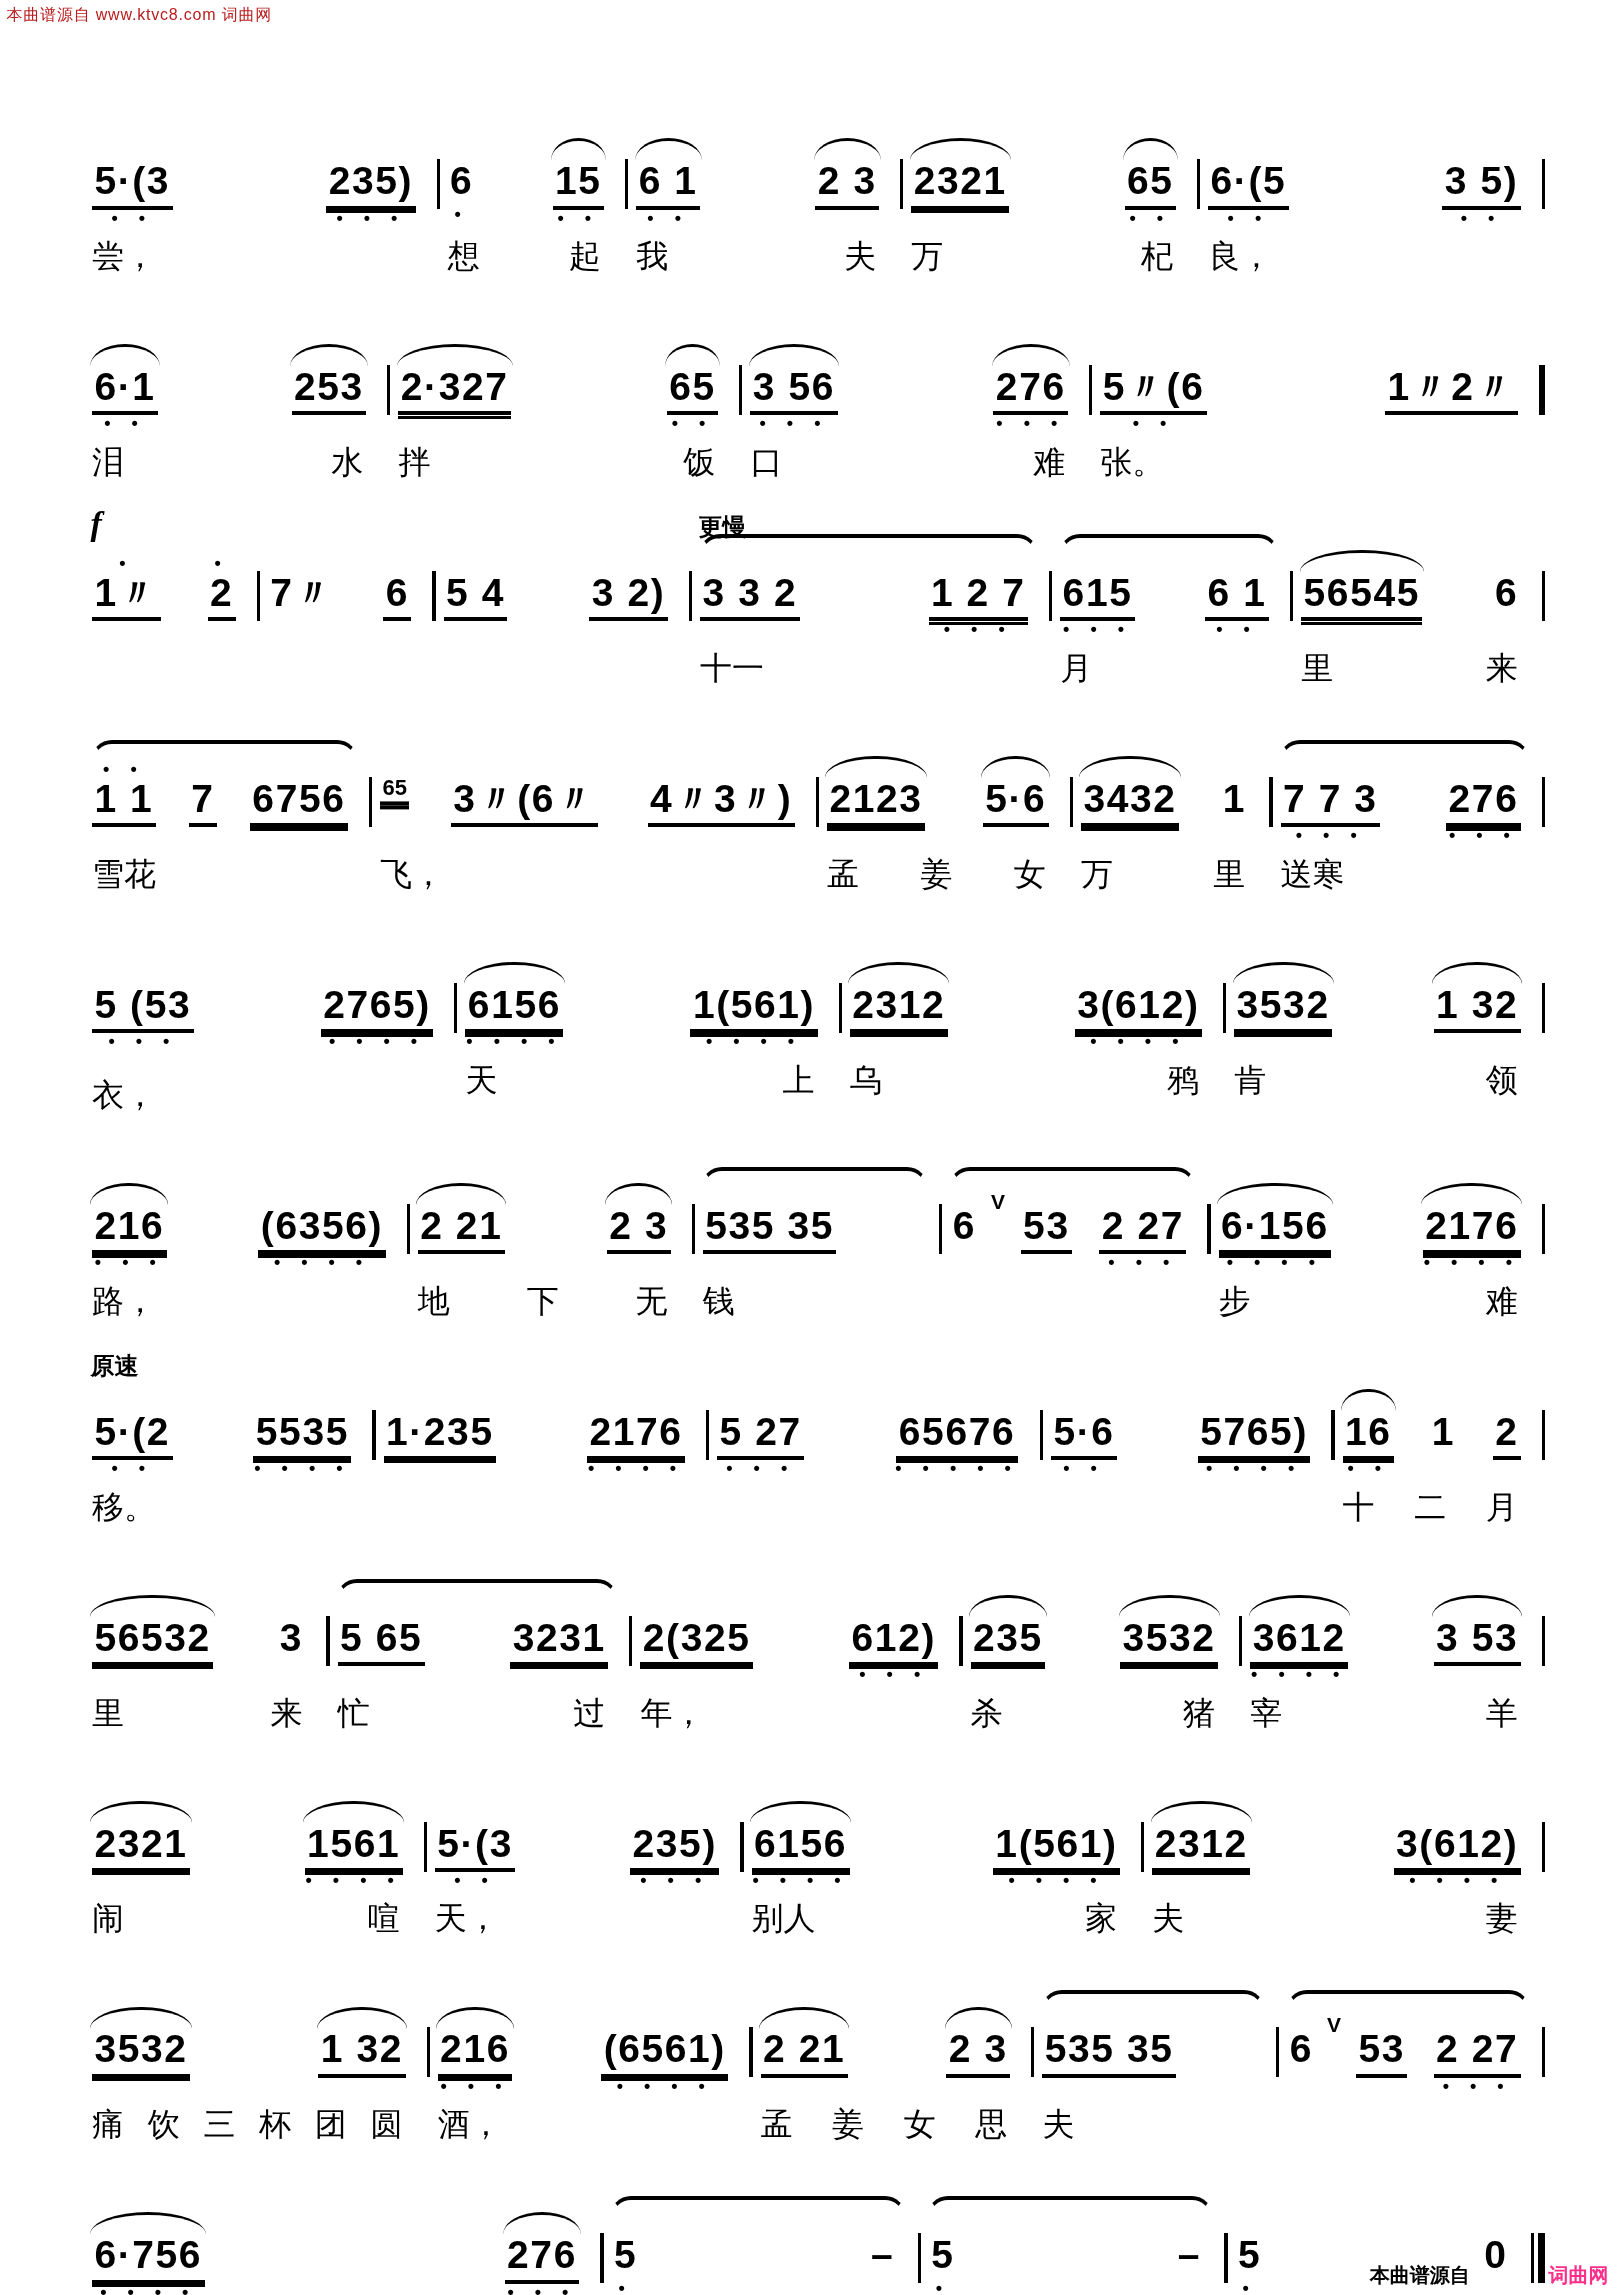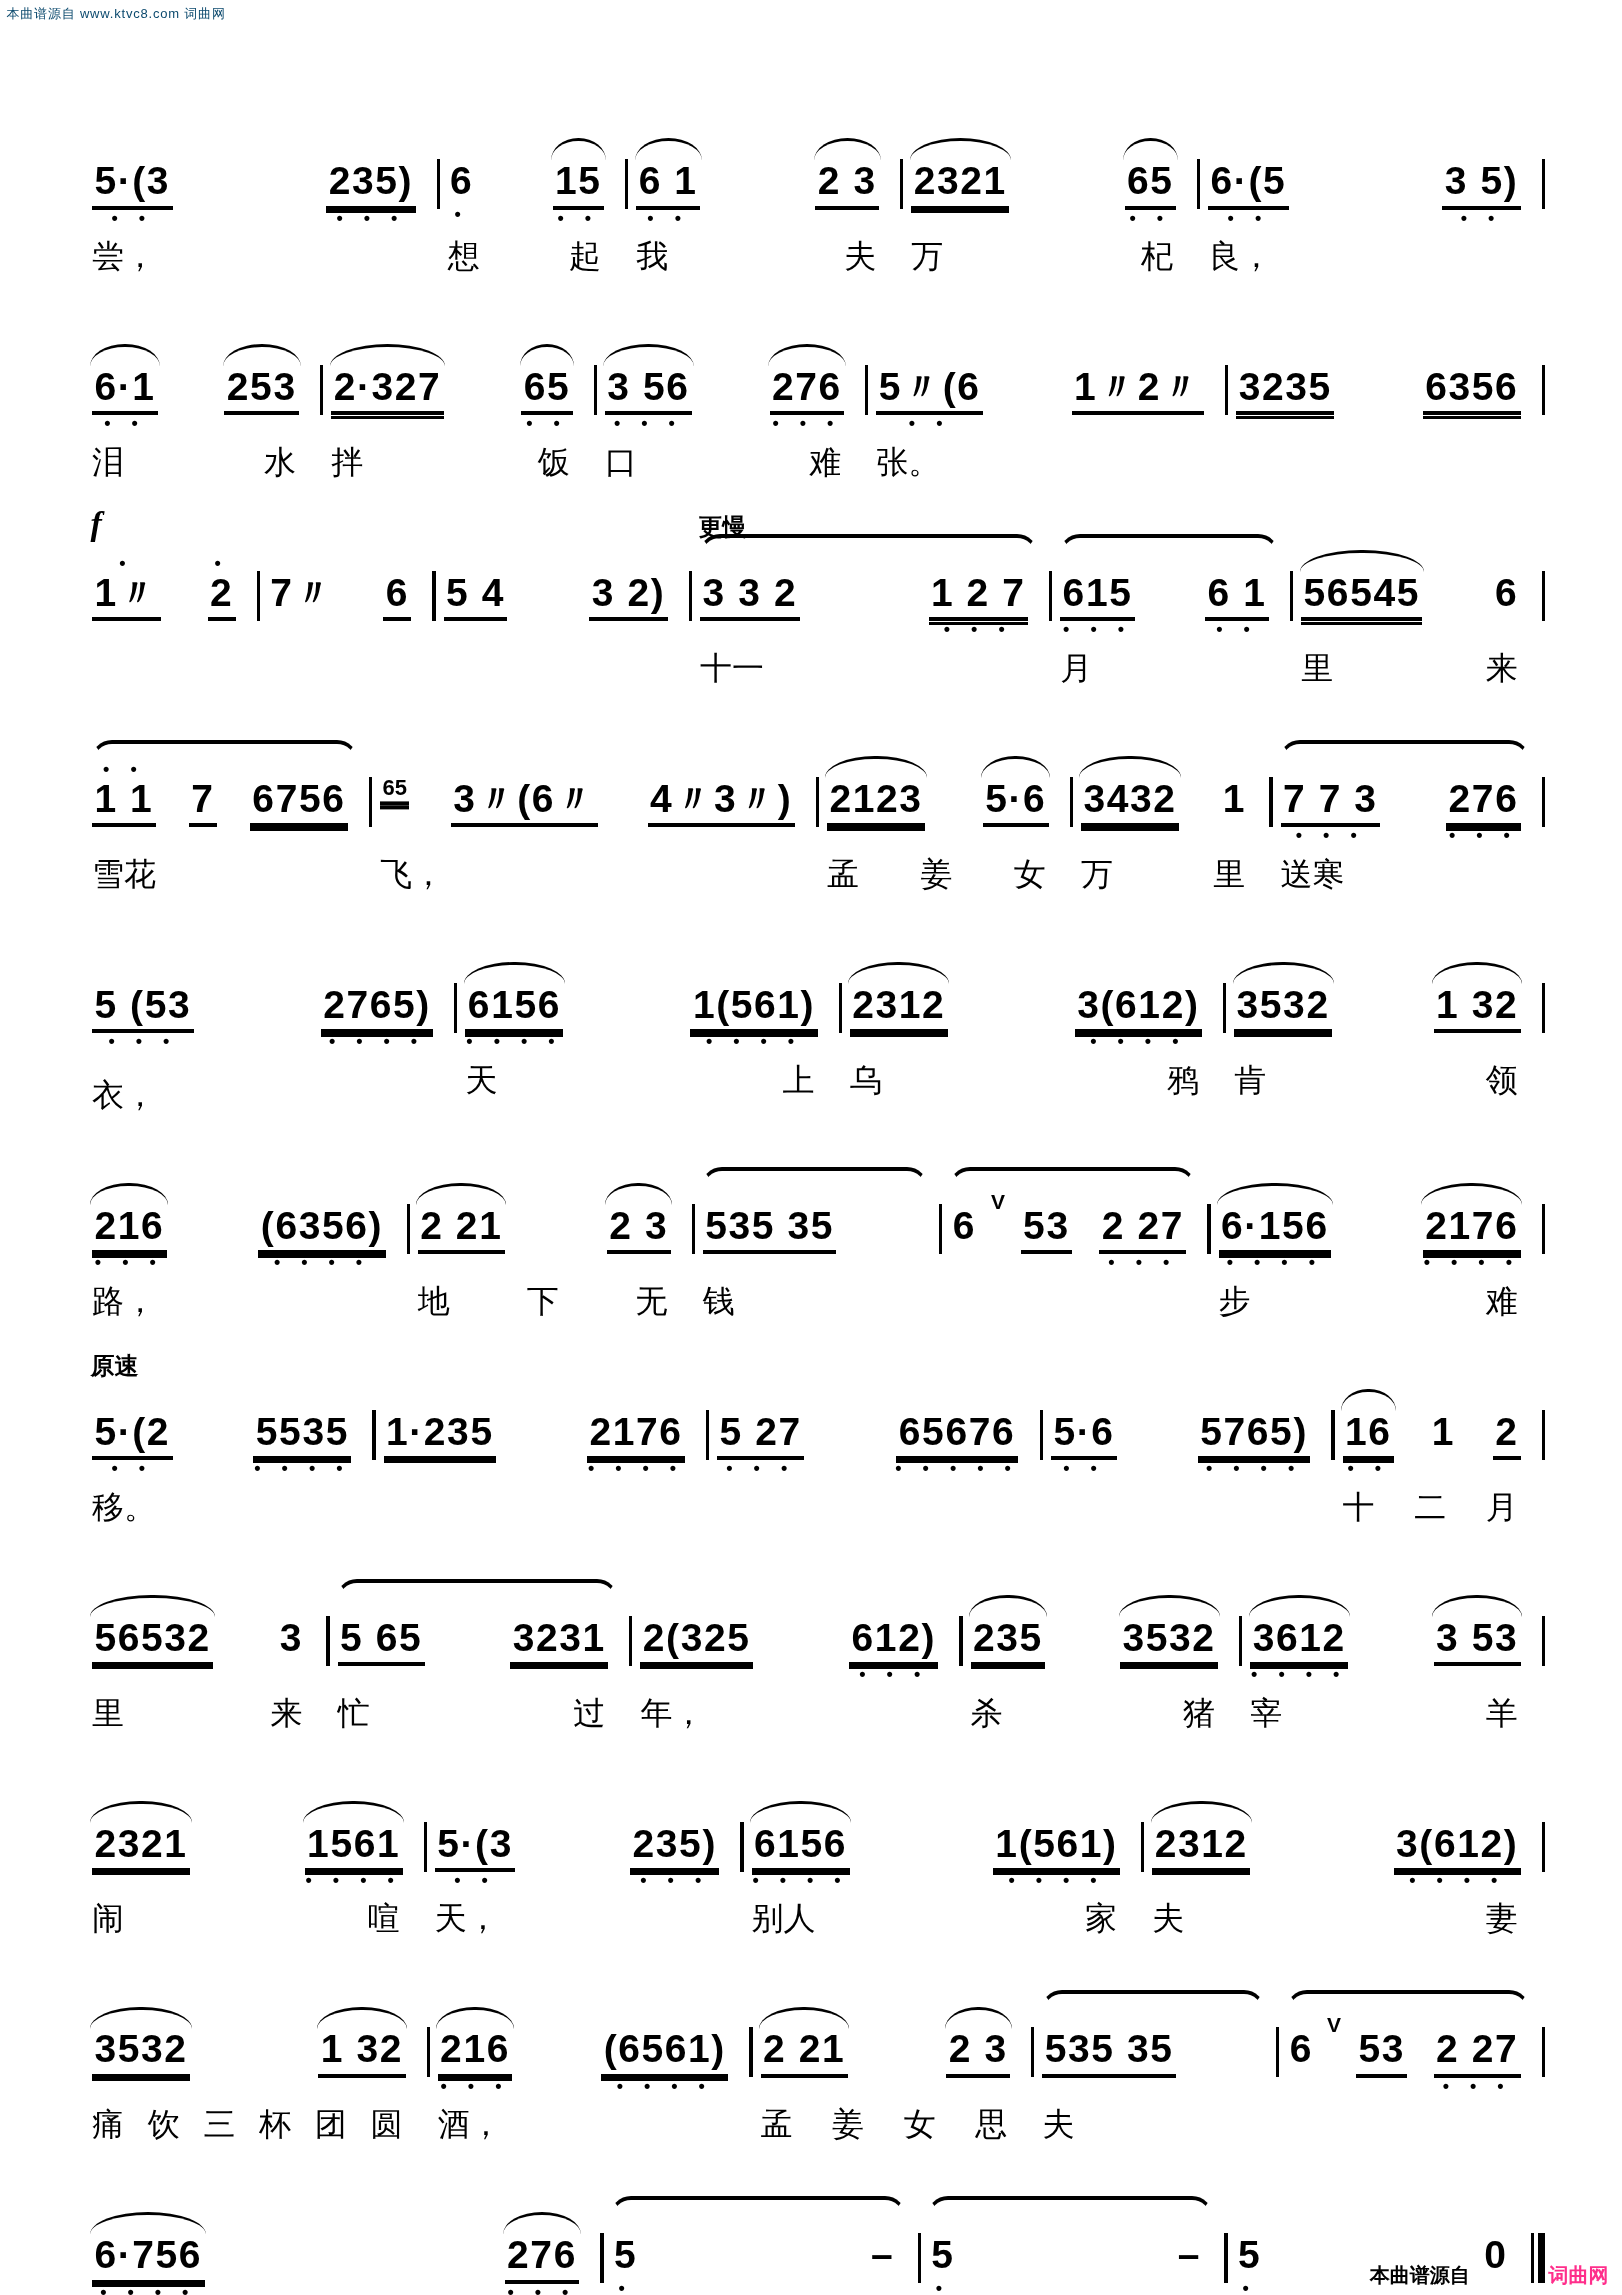--- a/index.html
+++ b/index.html
@@ -2,21 +2,21 @@
 <html style="font-size:13px"><head>
 <meta charset="utf-8">
 <style>
   html,body{margin:0;padding:0;}
   body{
     width:1623px;height:2295px;background:#ffffff;position:relative;
     font-family:"Liberation Sans",sans-serif;color:#000;overflow:hidden;
     box-sizing:border-box;padding:96px 78px 49px 84px;
   }
   .wm-top{
-    position:absolute;top:4.9px;left:6.5px;font-size:13px;color:#0c4a6e;
+    position:absolute;top:4.9px;left:6.5px;font-size:16px;color:#b91c1c;
     letter-spacing:0.8px;font-family:"Liberation Sans",sans-serif;
   }
   .wm-bottom{
     position:absolute;bottom:6.5px;right:14.6px;font-size:20px;font-weight:bold;
   }
   .wm-bottom .brand{margin-left:73px;}
   
   .sysline{padding-top:47px;margin-bottom:13px;}
   .row{display:flex;align-items:flex-start;width:100%;}
   .measure{display:flex;flex-direction:column;flex-basis:auto;min-width:0;position:relative;}
@@ -228,35 +228,20 @@
               <span class="da">&nbsp;</span>
               <span class="tx u1">1〃2〃</span>
               <span class="db">&nbsp;</span>
             </span>
           </div>
           <div class="lyr single">
             <span class="syl">张。</span>
           </div>
         </div>
         <div class="bar"></div>
-        <div class="measure" style="flex-grow: 8;">
-          <div class="tokens">
-            <span class="tok">
-              <span class="da">&nbsp;</span>
-              <span class="tx u2">3235</span>
-              <span class="db">&nbsp;</span>
-            </span>
-            <span class="tok">
-              <span class="da">&nbsp;</span>
-              <span class="tx u2">6356</span>
-              <span class="db">&nbsp;</span>
-            </span>
-          </div>
-          <div class="lyr single"></div>
-        </div>
         <div class="bar"></div>
       </div>
     </div>
     <div class="sysline">
       <div class="row">
         <div class="measure" style="flex-grow: 4;">
           <div class="mark dyn">f</div>
           <div class="tokens">
             <span class="tok">
               <span class="da">•</span>

